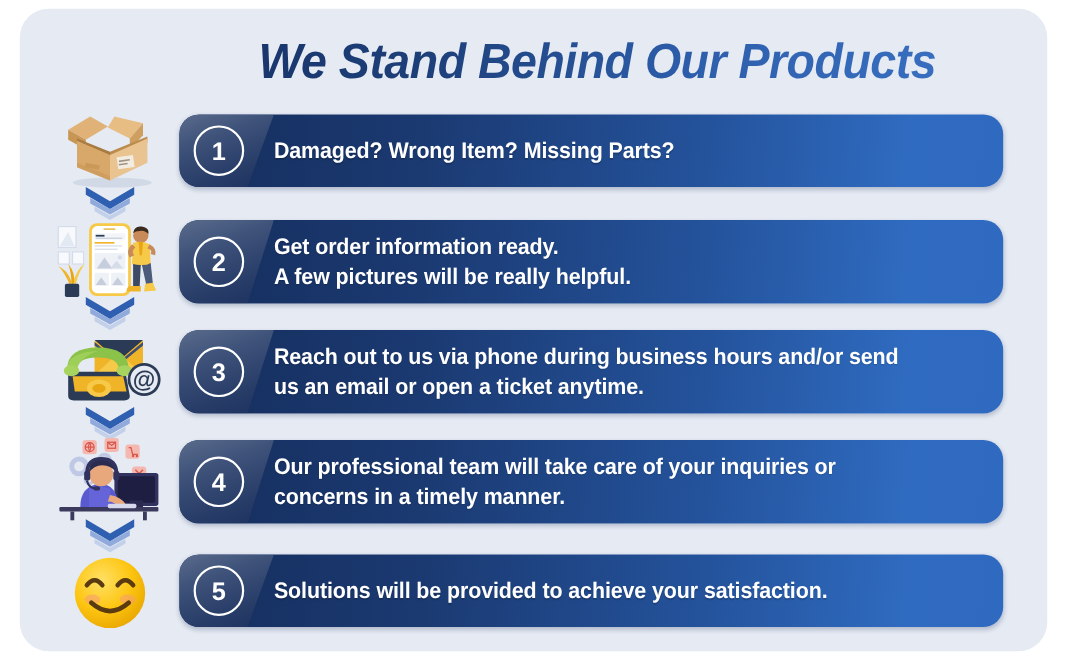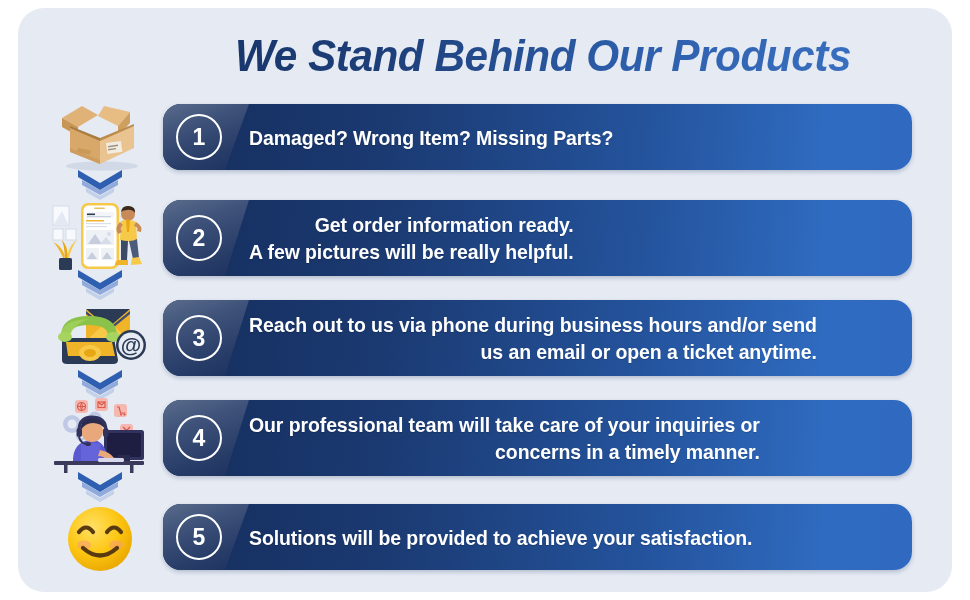--- a/index.html
+++ b/index.html
@@ -12,21 +12,20 @@
     height: 600px;
     overflow: hidden;
     font-family: "Liberation Sans", sans-serif;
   }
 
   #infographic {
     position: relative;
     width: 970px;
     height: 600px;
     background: #ffffff;
-    text-align: right;
   }
 
   
   #panel {
     position: absolute;
     left: 18px;
     top: 8px;
     width: 934px;
     height: 584px;
     background: #e5eaf3;

